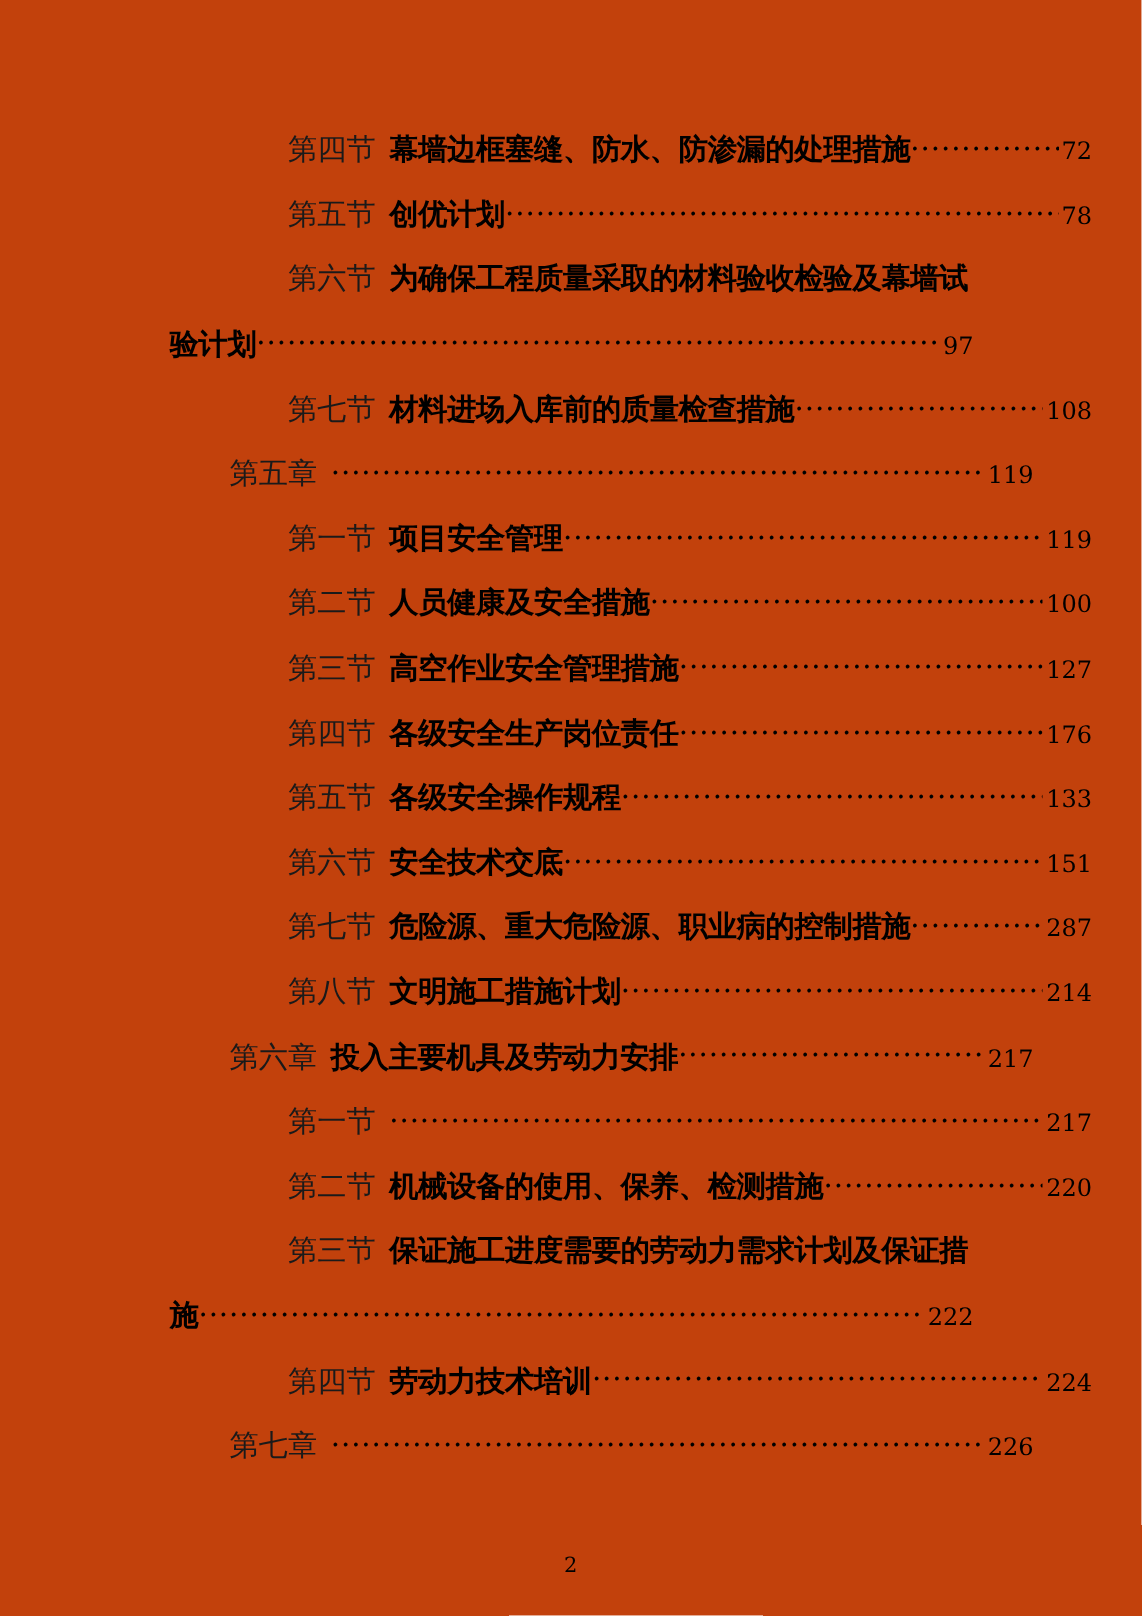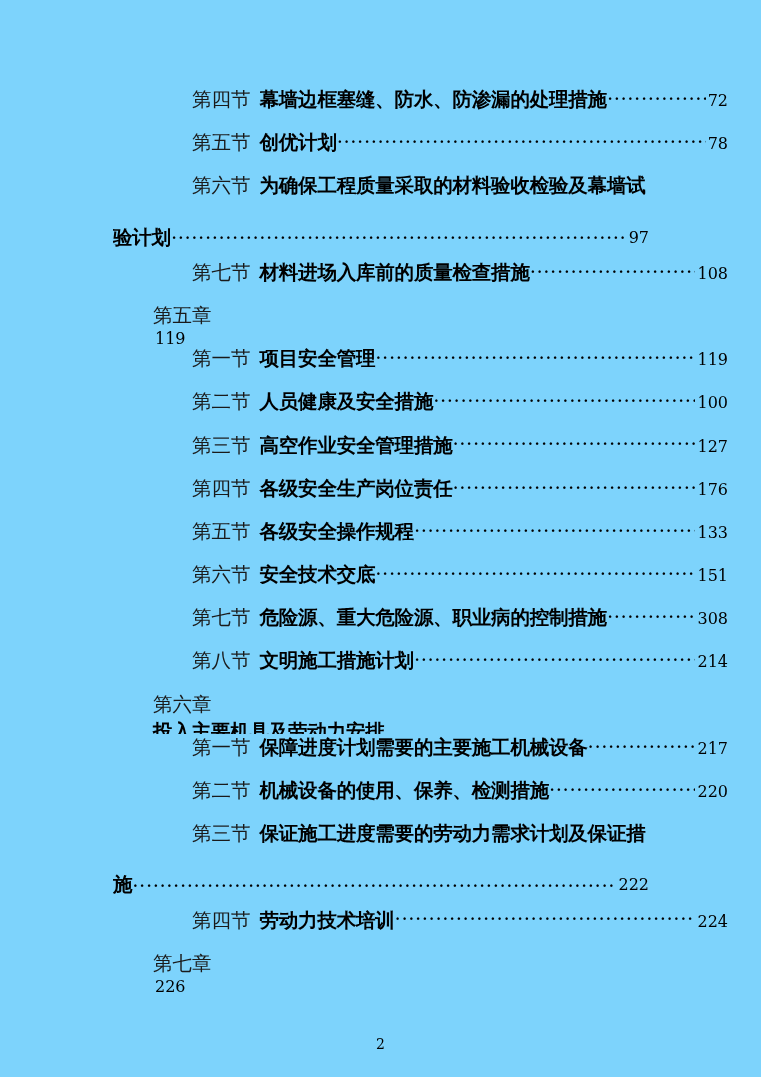--- a/index.html
+++ b/index.html
@@ -8,21 +8,21 @@
     background: #ffffff;
   }
   body {
     font-family: "DejaVu Serif", "Liberation Serif", serif;
     color: #000000;
   }
   .page {
     position: relative;
     width: 761px;
     height: 1077px;
-    background: #7dd3fc;
+    background: #c2410c;
     overflow: hidden;
     box-sizing: border-box;
   }
   .toc {
     position: absolute;
     left: 113px;
     top: 86px;
     width: 536px;
   }
   
@@ -31,23 +31,23 @@
   }
   .line {
     display: flex;
     align-items: baseline;
     width: 100%;
     height: 43.2px;
     white-space: nowrap;
     overflow: hidden;
   }
   
-  .line.indent-chapter { padding-left: 40px; flex-direction: column; }
+  .line.indent-chapter { padding-left: 40px; }
   .line.indent-section { padding-left: 79px; }
-  .line.indent-cont    { padding-left: 0px; align-items: center; }
+  .line.indent-cont    { padding-left: 0px; }
 
   .num {
     font-family: "DejaVu Serif", "Liberation Serif", serif;
     font-size: 19.5px;
     font-weight: 400;
     color: #1a1a1a;
     letter-spacing: 0px;
     flex: 0 0 auto;
   }
   .gap {
@@ -209,21 +209,21 @@
           <span class="leader"></span>
           <span class="page-no">151</span>
         </div>
       </div>
       <div class="entry">
         <div class="line indent-section">
           <span class="num">第七节</span>
           <span class="gap"></span>
           <span class="title">危险源、重大危险源、职业病的控制措施</span>
           <span class="leader"></span>
-          <span class="page-no">308</span>
+          <span class="page-no">287</span>
         </div>
       </div>
       <div class="entry">
         <div class="line indent-section">
           <span class="num">第八节</span>
           <span class="gap"></span>
           <span class="title">文明施工措施计划</span>
           <span class="leader"></span>
           <span class="page-no">214</span>
         </div>
@@ -234,21 +234,20 @@
           <span class="gap"></span>
           <span class="title">投入主要机具及劳动力安排</span>
           <span class="leader"></span>
           <span class="page-no">217</span>
         </div>
       </div>
       <div class="entry">
         <div class="line indent-section">
           <span class="num">第一节</span>
           <span class="gap"></span>
-          <span class="title">保障进度计划需要的主要施工机械设备</span>
           <span class="leader"></span>
           <span class="page-no">217</span>
         </div>
       </div>
       <div class="entry">
         <div class="line indent-section">
           <span class="num">第二节</span>
           <span class="gap"></span>
           <span class="title">机械设备的使用、保养、检测措施</span>
           <span class="leader"></span>

